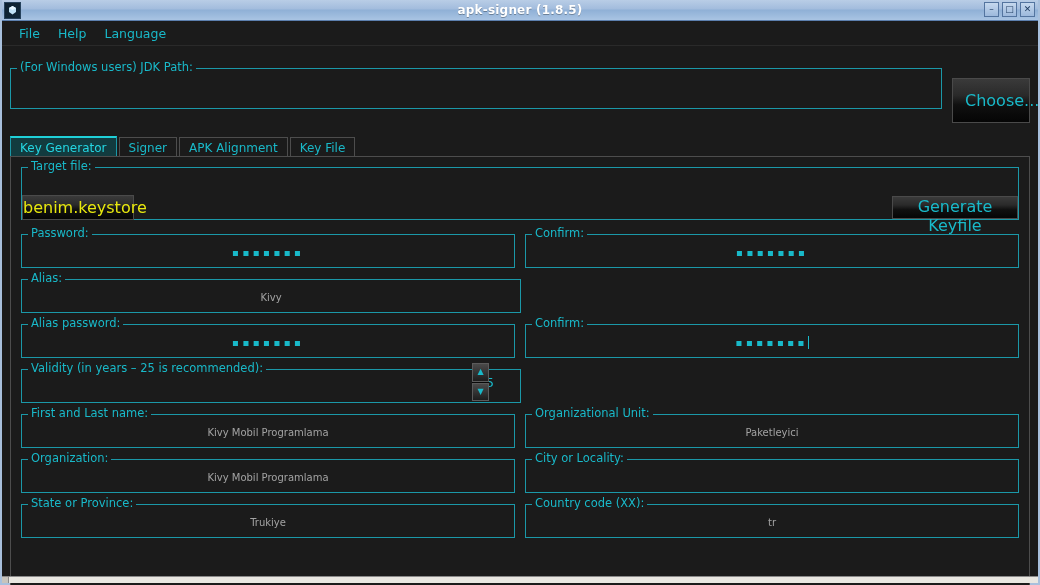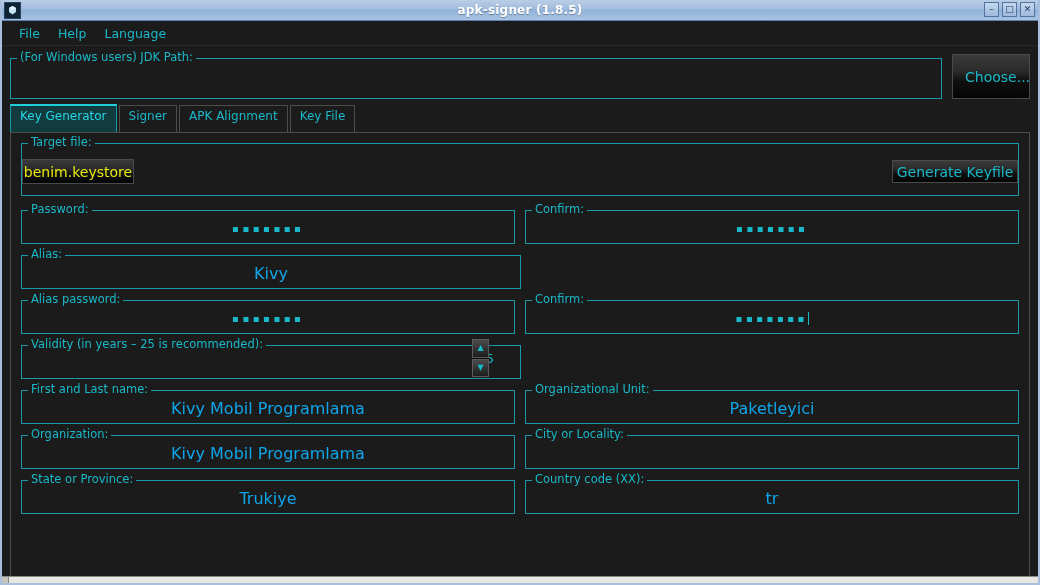--- a/index.html
+++ b/index.html
@@ -87,22 +87,22 @@
     position: absolute;
     top: -8px; left: 6px;
     background: #1b1b1b;
     padding: 0 3px;
     color: #19b9c9;
     font-size: 11.5px;
     white-space: nowrap;
     line-height: 13px;
   }
   .field-value {
-    color: #0ea5e9;
-    font-size: 16px;
+    color: #a3a3a3;
+    font-size: 10px;
     text-align: center;
     width: 100%;
     line-height: 18px;
     background: transparent;
     border: none;
     outline: none;
     font-family: "DejaVu Sans", sans-serif;
   }
   .pw-dots {
     letter-spacing: 2.5px;
@@ -115,21 +115,21 @@
     display: inline-block;
     width: 1px; height: 13px;
     background: #19b9c9;
     vertical-align: -2px;
     margin-left: 0px;
   }
 
   
   .jdk-row {
     display: flex;
-    align-items: flex-end;
+    align-items: center;
     padding: 8px 8px 0 8px;
     gap: 10px;
   }
   .jdk-group {
     flex: 1;
     height: 41px;
   }
   .jdk-input {
     width: 100%;
     height: 100%;
@@ -138,41 +138,42 @@
     outline: none;
     color: #19b9c9;
     font-size: 12px;
     padding: 0 6px;
     font-family: "DejaVu Sans", sans-serif;
   }
   .btn {
     background: linear-gradient(to bottom,#3a3a3a 0%, #2a2a2a 38%, #101010 60%, #050505 100%);
     border: 1px solid #4a4a4a;
     color: #19b9c9;
-    font-size: 14px;
+    font-size: 16px;
     font-family: "DejaVu Sans", sans-serif;
     cursor: default;
     padding: 6px 12px;
+    margin-top: 24px;
   }
   .btn-choose { width: 78px; height: 45px; }
   .btn-keystore { color: #e8e80e; width: 112px; height: 25px; padding: 0; }
   .btn-genkey { width: 126px; height: 23px; padding: 0; }
 
   
   .tabs-wrap { padding: 0 8px; margin-top: 10px; }
   .tabstrip {
     display: flex;
     align-items: flex-end;
     height: 23px;
     gap: 2px;
   }
   .tab {
     font-size: 12px;
     color: #19b9c9;
-    padding: 3px 9px 8px 9px;
+    padding: 3px 9px 0 9px;
     border: 1px solid #4d4d4d;
     border-bottom: none;
     background: #1b1b1b;
     cursor: default;
     line-height: 15px;
   }
   .tab.active {
     background: #123b3f;
     border: 1px solid #1b98a8;
     border-top: 2px solid #1fd0d8;

